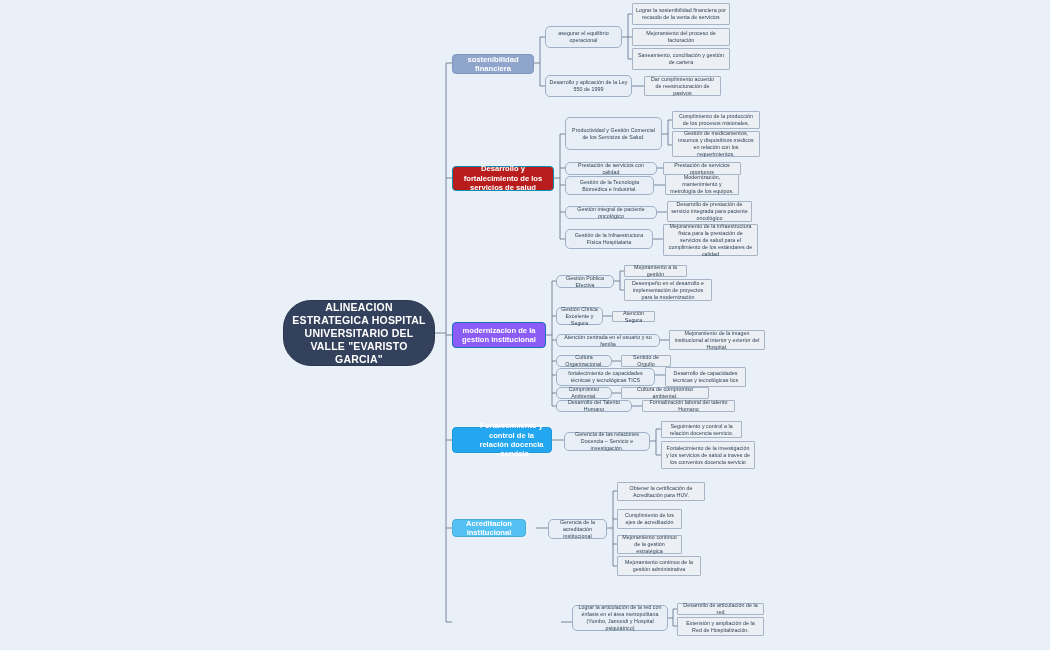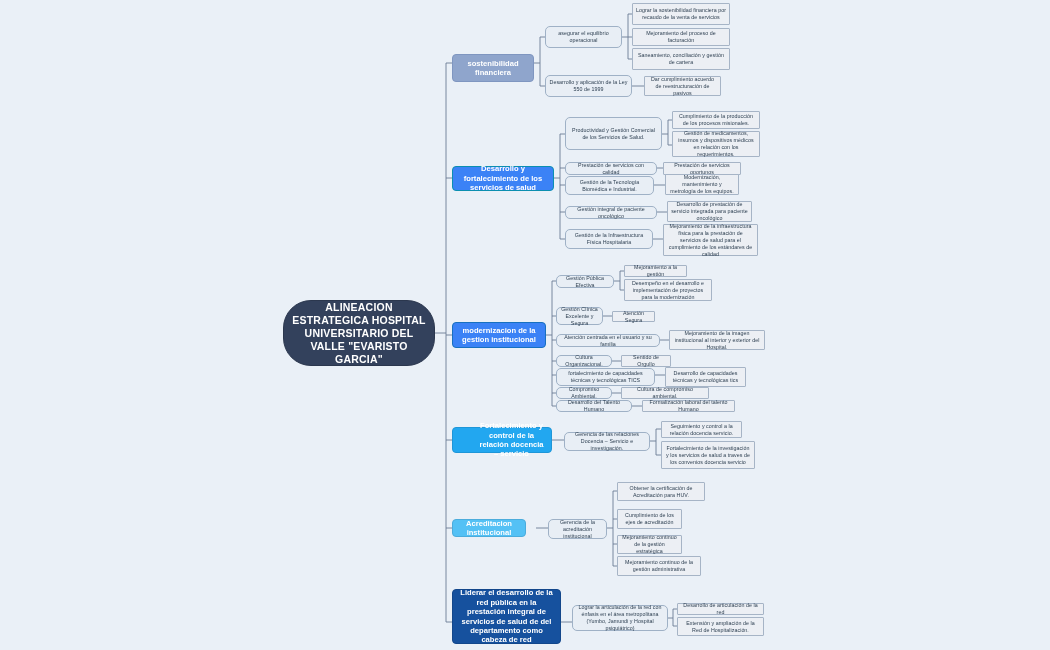--- a/index.html
+++ b/index.html
@@ -32,22 +32,22 @@
   .l1{
     border-radius:4px;
     color:#ffffff;
     font-weight:bold;
     font-size:7.6px;
     line-height:9.4px;
     padding:3px 5px;
     border:1px solid rgba(0,0,0,.12);
   }
   .l1.c-slate{background:#8fa5cc;border-color:#7f96c0;}
-  .l1.c-teal{background:#3b82f6;border-color:#0b8fb0;}
-  .l1.c-blue{background:#3b82f6;border-color:#1770c0;}
+  .l1.c-teal{background:#b91c1c;border-color:#0b8fb0;}
+  .l1.c-blue{background:#8b5cf6;border-color:#1770c0;}
   .l1.c-bright{background:#22a7f0;border-color:#1e96d8;padding-left:24px;}
   .l1.c-sky{background:#54c1f5;border-color:#4bacdc;}
   .l1.c-navy{background:#16519e;border-color:#13478b;}
 
   
   .box{
     background:#e8eef5;
     border:1px solid #9fb1c6;
     border-radius:5px;
     color:#2c3e50;
@@ -169,21 +169,21 @@
       <path d="M673 609 V626"></path>
       <path d="M673 609 H677"></path>
       <path d="M673 626 H677"></path>
     </g>
   </svg>
 
   <div class="node root" style="left:283px;top:300px;width:152px;height:66px;border-radius:28px;">
     <span>ALINEACION ESTRATEGICA HOSPITAL UNIVERSITARIO DEL VALLE "EVARISTO GARCIA"</span>
   </div>
 
-  <div class="node l1 c-slate" style="left:452px;top:54px;width:82px;height:28px;">
+  <div class="node l1 c-slate" style="left:452px;top:54px;width:82px;height:20px;">
     <span>sostenibilidad financiera</span>
   </div>
 
   <div class="node box" style="left:545px;top:26px;width:77px;height:22px;">
     <span>asegurar el  equilibrio operacional</span>
   </div>
   <div class="node box sq l3" style="left:632px;top:3px;width:98px;height:22px;">
     <span>Lograr la  sostenibilidad financiera por recaudo de la venta de servicios</span>
   </div>
   <div class="node box sq l3" style="left:632px;top:28px;width:98px;height:18px;">
@@ -323,23 +323,20 @@
   <div class="node box sq l3" style="left:617px;top:509px;width:65px;height:20px;">
     <span>Cumplimiento de los ejes de acreditación</span>
   </div>
   <div class="node box sq l3" style="left:617px;top:535px;width:65px;height:19px;">
     <span>Mejoramiento continuo de la gestión estratégica</span>
   </div>
   <div class="node box sq l3" style="left:617px;top:556px;width:84px;height:20px;">
     <span>Mejoramiento continuo de la  gestión administrativa</span>
   </div>
 
-  <div class="node l1 c-navy" style="left:452px;top:589px;width:109px;height:55px;">
-    <span>Liderar el desarrollo de la red pública en la  prestación integral de servicios de salud de del departamento como cabeza de red</span>
-  </div>
   <div class="node box" style="left:572px;top:605px;width:96px;height:26px;">
     <span>Lograr la articulación de la  red con énfasis en el área metropolitana  (Yumbo, Jamundi y Hospital psiquiátrico)</span>
   </div>
   <div class="node box sq l3" style="left:677px;top:603px;width:87px;height:12px;">
     <span>Desarrollo de  articulación de la red</span>
   </div>
   <div class="node box sq l3" style="left:677px;top:617px;width:87px;height:19px;">
     <span>Extensión y  ampliación de la Red de Hospitalización.</span>
   </div>
 

